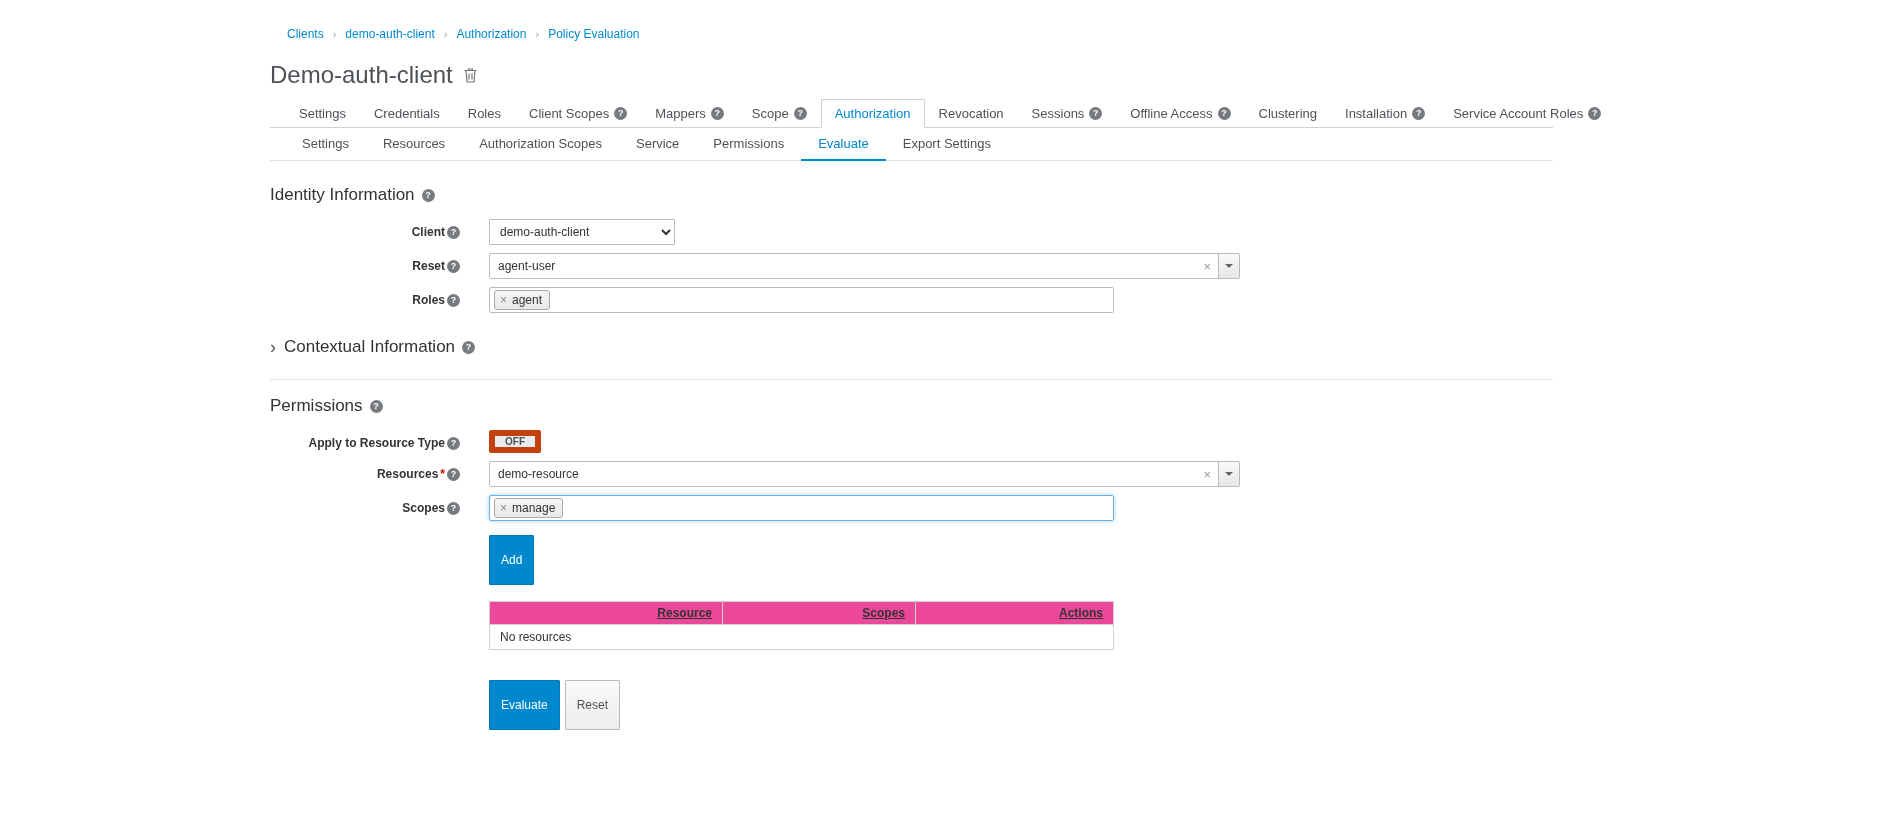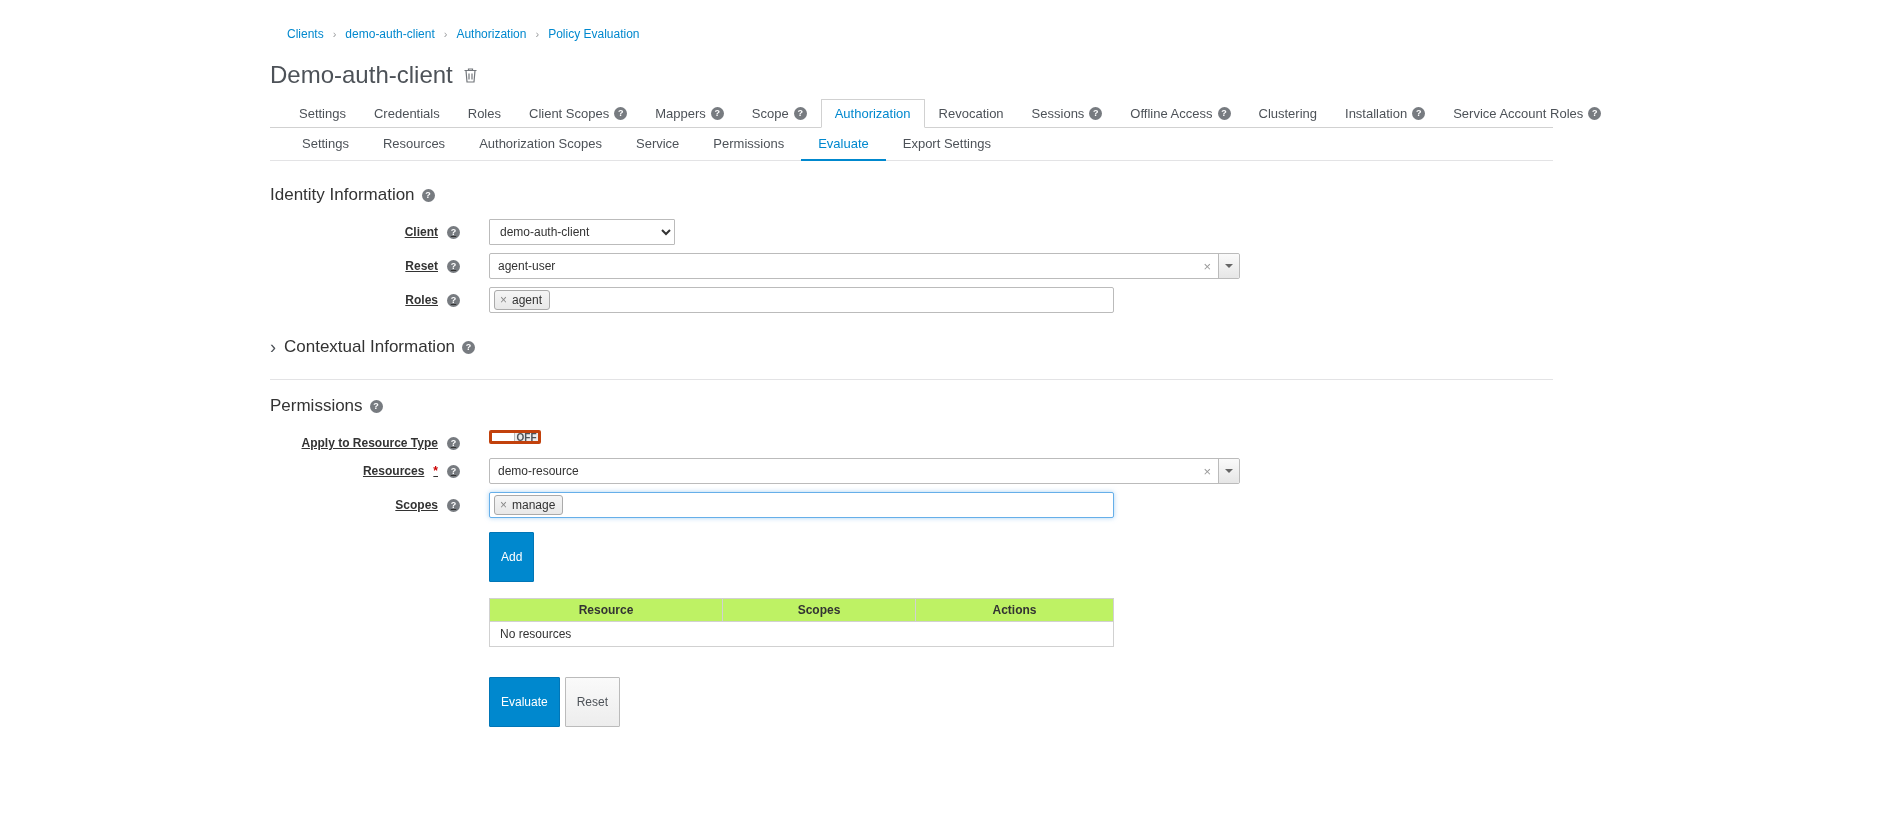--- a/index.html
+++ b/index.html
@@ -52,21 +52,21 @@
   .section-title { font-size: 17px; font-weight: 400; color: #333333; margin: 24px 0 14px; display: flex; align-items: center; gap: 7px; }
   .section-divider-top { border-top: 1px solid #e3e3e5; margin-top: 22px; }
   .section-divider-top .section-title { margin-top: 16px; }
   .collapsible-header { cursor: pointer; }
   .chevron { font-size: 18px; color: #4d5258; line-height: 14px; margin-right: 1px; }
 
   
   .form-group { display: flex; align-items: flex-start; margin-bottom: 8px; }
   .form-label {
     width: 190px; text-align: right; font-size: 12px; font-weight: 600; color: #333333;
-    padding-top: 6px; display: inline-flex; justify-content: flex-end; align-items: center; gap: 9px; text-decoration: underline;
+    padding-top: 6px; display: inline-flex; justify-content: flex-end; align-items: center; gap: 2px;
   }
   .required-star { color: #cc0000; font-weight: 600; }
   .form-control-area { margin-left: 29px; }
   .form-offset { margin-left: 219px; }
 
   
   .client-select {
     width: 186px; height: 26px; font-size: 12px; color: #333;
     border: 1px solid #bbbbbb; border-radius: 1px; background: #ffffff;
     padding: 2px 6px; font-family: "Liberation Sans", sans-serif;
@@ -95,42 +95,42 @@
   .select2-multi.focused { border-color: #66afe9; box-shadow: 0 0 5px rgba(102,175,233,0.55); }
   .tag {
     display: inline-flex; align-items: center; gap: 5px;
     background: linear-gradient(#f5f5f5, #e8e8e8); border: 1px solid #aaaaaa; border-radius: 3px;
     padding: 1px 7px 1px 5px; font-size: 12px; color: #333333; line-height: 16px;
   }
   .tag-x { color: #888888; font-size: 12px; cursor: pointer; line-height: 1; }
 
   
   .switch {
-    width: 52px; height: 14px; border: 3px solid #c2410c; border-radius: 2px;
-    display: flex; overflow: hidden; cursor: pointer; background: #ffffff;
+    width: 52px; height: 23px; border: 6px solid #c2410c; border-radius: 2px;
+    display: flex; overflow: hidden; cursor: pointer; background: #ffffff; flex-direction: column;
   }
   .switch-handle { width: 23px; background: #ffffff; border-right: 1px solid #bbbbbb; flex: none; }
   .switch-off {
     flex: 1; display: flex; align-items: center; justify-content: center;
     font-size: 10px; font-weight: 700; color: #4d5258; background: #ececec;
   }
 
   
   .btn { font-size: 12px; padding: 17px 11px; border-radius: 1px; cursor: pointer; font-family: "Liberation Sans", sans-serif; line-height: 14px; }
   .btn-primary { background: #0088ce; color: #ffffff; border: 1px solid #0076b7; }
   .btn-default { background: linear-gradient(#fafafa, #ededed); color: #4d5258; border: 1px solid #bbbbbb; }
   .add-row { margin-top: 14px; }
   .actions-row { margin-top: 30px; display: flex; gap: 5px; }
 
   
   .table-row-wrap { margin-top: 16px; }
   .eval-table { width: 625px; border-collapse: collapse; font-size: 12px; color: #333333; }
   .eval-table th {
-    background: #bef264; border: 1px solid #d1d1d1; font-weight: 600;
-    text-align: center; padding: 4px 10px;
+    background: #ec4899; border: 1px solid #d1d1d1; font-weight: 600;
+    text-align: right; padding: 4px 10px; text-decoration: underline;
   }
   .eval-table th.col-resource { width: 233px; }
   .eval-table th.col-scopes { width: 193px; }
   .eval-table td { border: 1px solid #d1d1d1; padding: 5px 10px; background: #ffffff; }
 </style>
 </head>
 <body>
 
 <div class="content">
 

